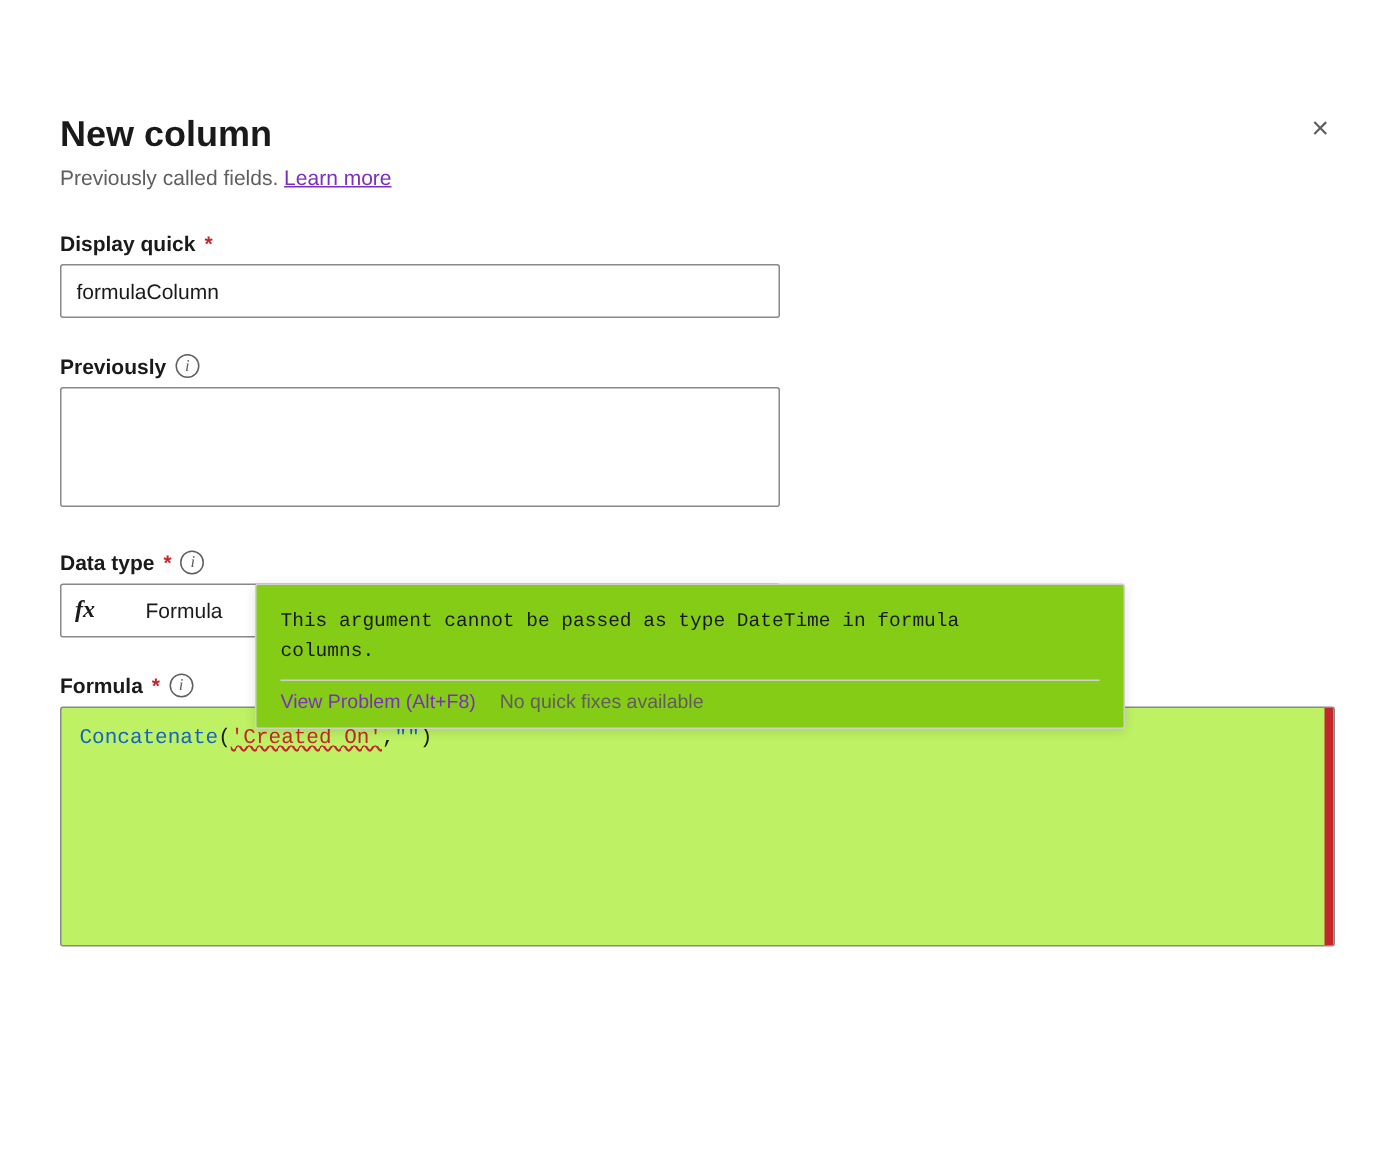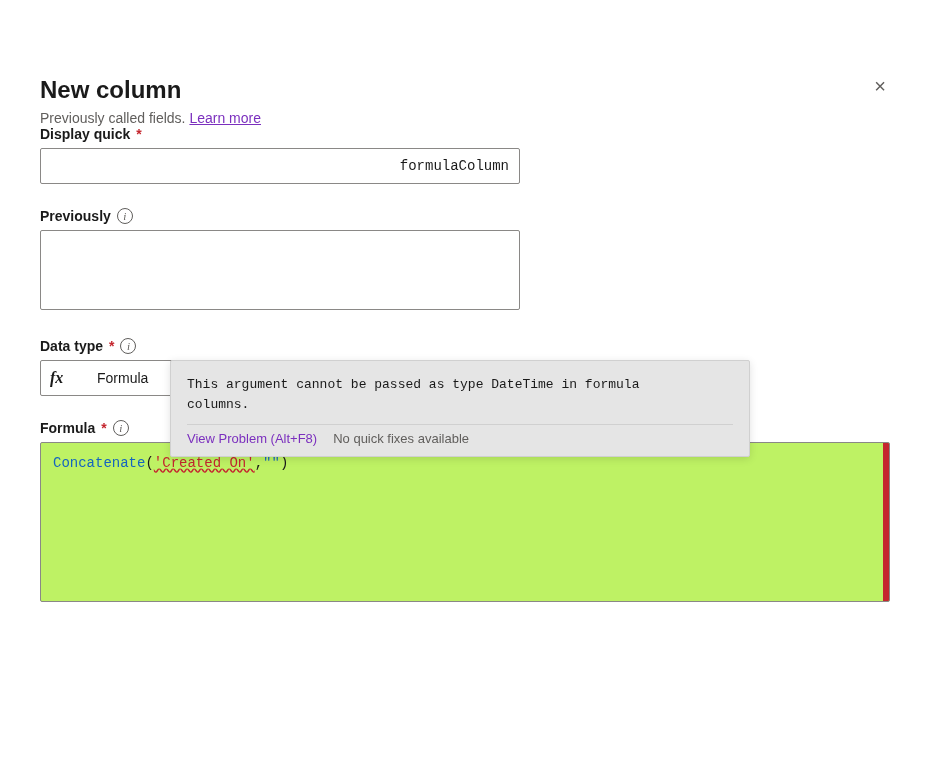--- a/index.html
+++ b/index.html
@@ -47,20 +47,21 @@
       font-size: 20px;
       color: #605e5c;
       padding: 4px;
       line-height: 1;
       margin-top: -4px;
     }
 
     .subtitle {
       font-size: 14px;
       color: #605e5c;
+      margin-bottom: 28px;
     }
 
     .learn-more-link {
       color: #7B2FBE;
       text-decoration: underline;
       cursor: pointer;
     }
 
     .field-group {
       margin-bottom: 24px;
@@ -99,22 +100,21 @@
 
     .text-input {
       width: 480px;
       height: 36px;
       border: 1px solid #8a8886;
       border-radius: 2px;
       padding: 0 10px;
       font-size: 14px;
       color: #1a1a1a;
       outline: none;
-      font-family: Liberation Mono, monospace;
-      text-align: right;
+      font-family: Liberation Sans, sans-serif;
     }
 
     .textarea-input {
       width: 480px;
       height: 80px;
       border: 1px solid #8a8886;
       border-radius: 2px;
       padding: 8px 10px;
       font-size: 14px;
       color: #1a1a1a;
@@ -156,21 +156,21 @@
       font-size: 16px;
       pointer-events: none;
       font-family: Georgia, serif;
     }
 
     .tooltip-popup {
       position: absolute;
       left: 130px;
       top: 0;
       width: 580px;
-      background: #e5e5e5;
+      background: #84cc16;
       border: 1px solid #d0d0d0;
       border-radius: 2px;
       padding: 14px 16px 10px 16px;
       z-index: 100;
       box-shadow: 0 2px 8px rgba(0,0,0,0.12);
     }
 
     .tooltip-error-text {
       font-family: 'Courier New', Courier, monospace;
       font-size: 13px;

